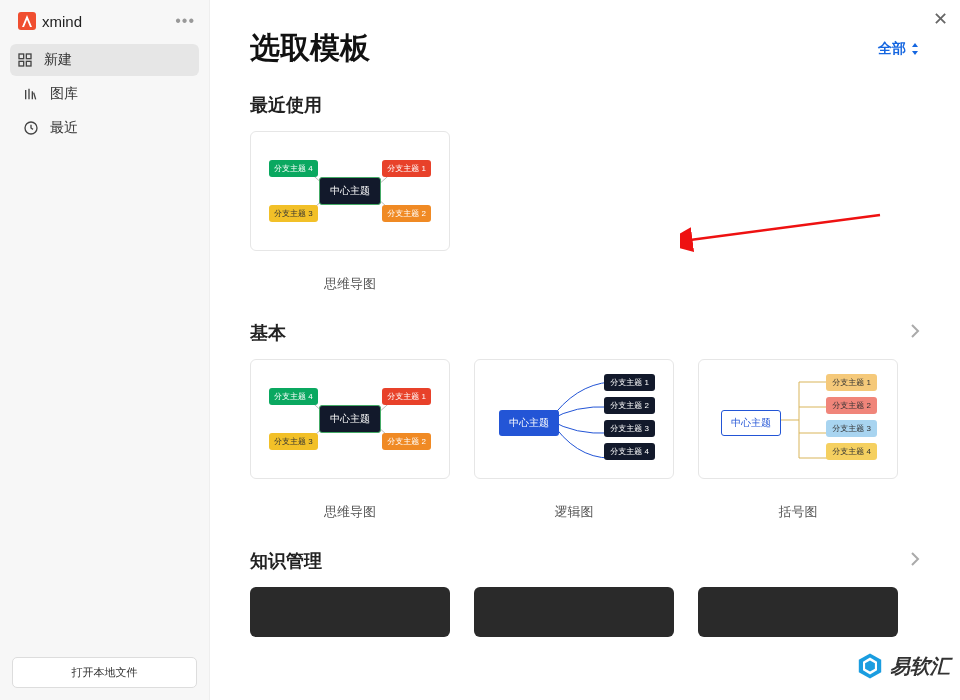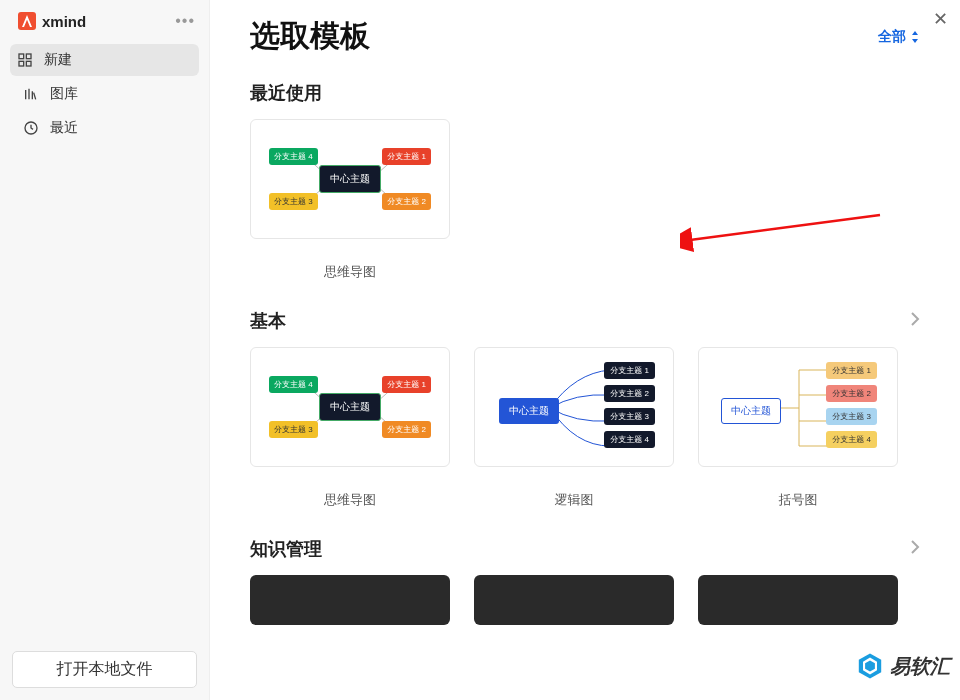--- a/index.html
+++ b/index.html
@@ -3,31 +3,31 @@
 <meta charset="utf-8">
 <style>
 * { margin: 0; padding: 0; box-sizing: border-box; font-family: -apple-system, BlinkMacSystemFont, "Segoe UI", "PingFang SC", "Microsoft YaHei", sans-serif; }
 html, body { width: 960px; height: 700px; overflow: hidden; background: #fff; }
 .app { display: flex; width: 100%; height: 100%; position: relative; }
 .sidebar { width: 210px; background: #f7f7f7; border-right: 1px solid #eee; display: flex; flex-direction: column; }
 .sb-header { display: flex; align-items: center; justify-content: space-between; padding: 12px 14px 10px 18px; }
 .brand { display: flex; align-items: center; gap: 6px; }
 .brand-logo { width: 18px; height: 18px; background: #f04e30; border-radius: 3px; position: relative; }
 .brand-logo::after { content: ""; position: absolute; inset: 3px 4px; background: #fff; clip-path: polygon(0 100%, 50% 0, 100% 100%, 80% 100%, 50% 40%, 20% 100%); }
-.brand-name { font-size: 15px; font-weight: 700; color: #222; }
+.brand-name { font-size: 15px; font-weight: 400; color: #222; }
 .sb-more { color: #999; font-size: 16px; letter-spacing: 1px; cursor: pointer; }
 .sb-nav { padding: 4px 10px; }
 .sb-item { display: flex; align-items: center; gap: 10px; padding: 7px 12px; border-radius: 6px; font-size: 14px; color: #333; cursor: pointer; margin-bottom: 2px; }
 .sb-item.active { background: #e6e6e6; padding-left: 6px; }
 .sb-icon { width: 18px; height: 18px; display: flex; align-items: center; justify-content: center; color: #444; }
 .sb-bottom { margin-top: auto; padding: 12px; }
-.open-local { width: 100%; padding: 7px 12px; background: #fff; border: 1px solid #ddd; border-radius: 5px; font-size: 16px; color: #333; cursor: pointer; text-align: center; }
+.open-local { width: 100%; padding: 7px 12px; background: #fff; border: 1px solid #ddd; border-radius: 5px; font-size: 11px; color: #333; cursor: pointer; text-align: center; }
 .main { flex: 1; position: relative; overflow: hidden; }
 .close-x { position: absolute; top: 8px; right: 12px; font-size: 18px; color: #666; cursor: pointer; z-index: 5; }
-.content { padding: 16px 40px 0 40px; height: 100%; overflow-y: auto; }
+.content { padding: 28px 40px 0 40px; height: 100%; overflow-y: auto; }
 .page-title { font-size: 30px; font-weight: 800; color: #111; }
 .title-row { display: flex; align-items: center; justify-content: space-between; margin-bottom: 24px; }
 .filter { color: #1566e0; font-size: 14px; font-weight: 600; display: flex; align-items: flex-end; gap: 4px; cursor: pointer; }
 .section { margin-bottom: 28px; }
 .sec-header { display: flex; align-items: center; justify-content: space-between; margin-bottom: 14px; }
 .sec-title { font-size: 18px; font-weight: 700; color: #222; }
 .chev { color: #aaa; cursor: pointer; }
 .cards { display: flex; gap: 24px; }
 .card-wrap { display: flex; flex-direction: column; align-items: center; }
 .card { width: 200px; height: 120px; border: 1px solid #e6e6e6; border-radius: 6px; background: #fff; position: relative; cursor: pointer; overflow: hidden; }

